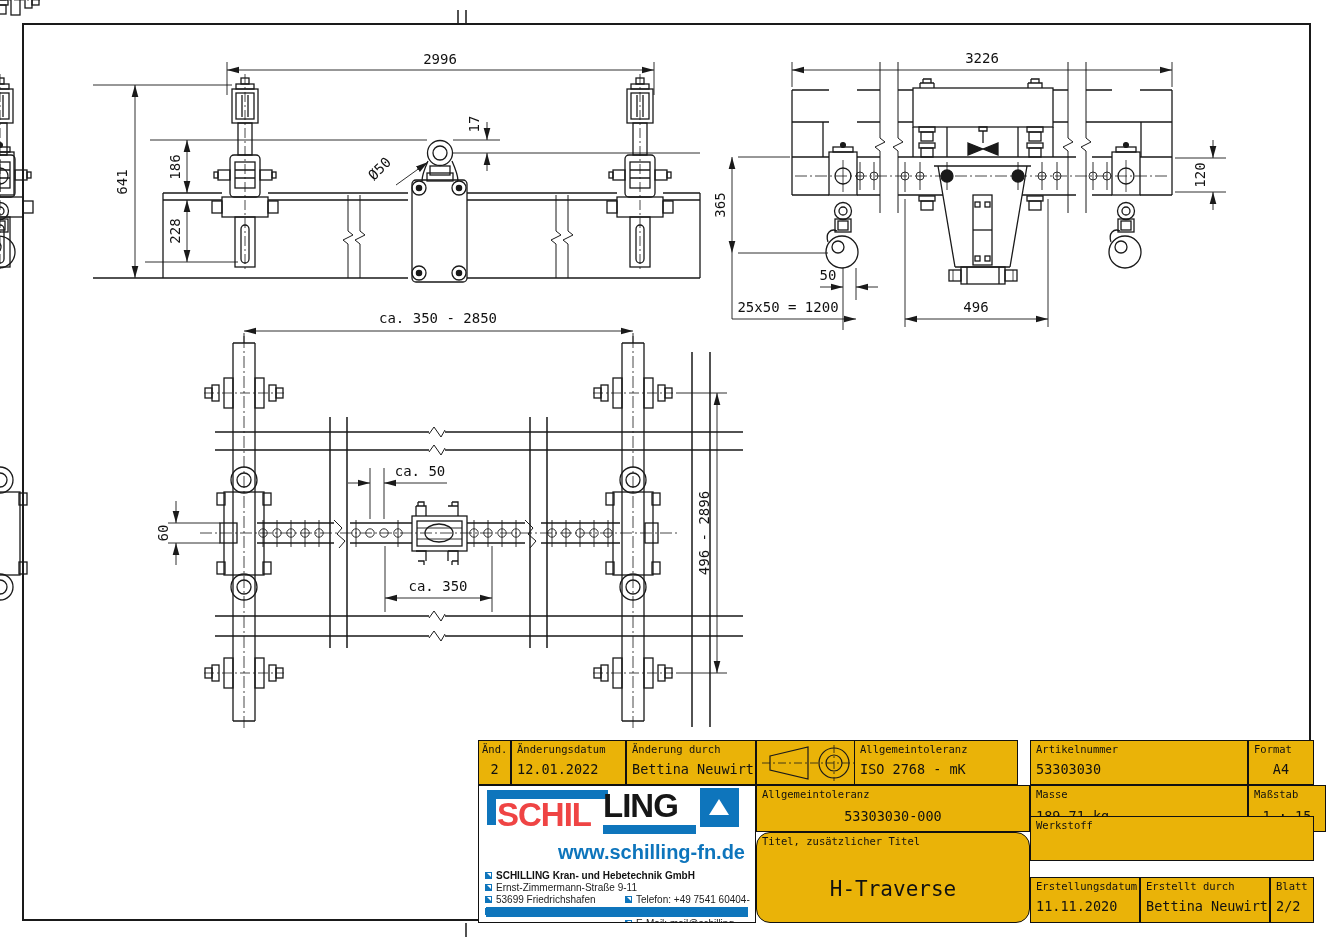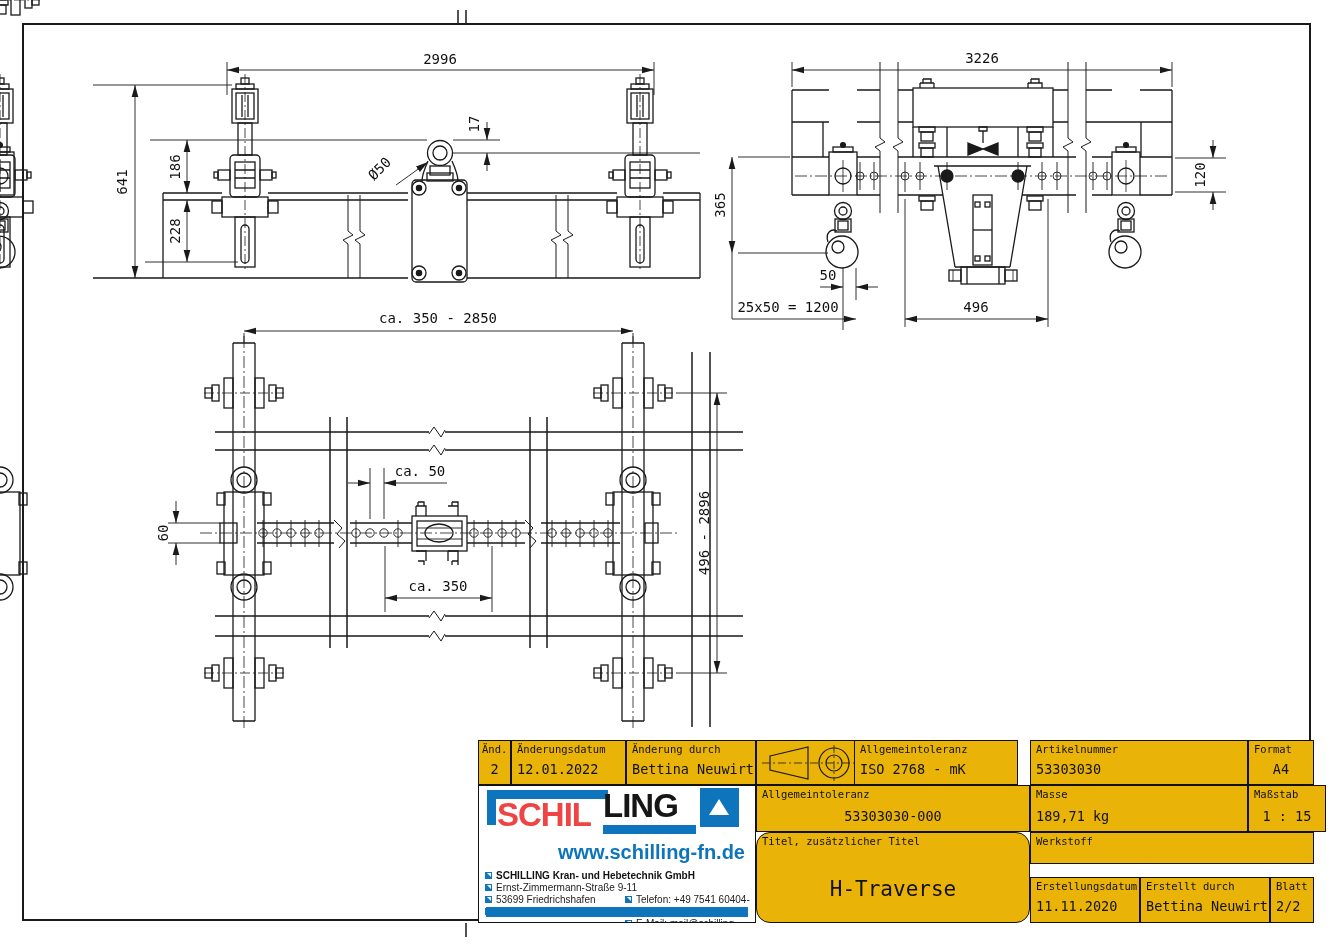--- a/index.html
+++ b/index.html
@@ -382,21 +382,21 @@
     </div>
     <div class="cell" style="left:770px;top:45px;width:78px;height:47px;">
       <div class="lbl">Maßstab</div>
       <div class="val center" style="top:22px;">1 : 15</div>
     </div>
 
     <div class="cell" style="left:278px;top:92px;width:274px;height:91px;border-radius:14px;">
       <div class="lbl">Titel, zusätzlicher Titel</div>
       <div class="big-title">H-Traverse</div>
     </div>
-    <div class="cell" style="left:552px;top:92px;width:284px;height:32px;padding-left:48px;">
+    <div class="cell" style="left:552px;top:76px;width:284px;height:45px;padding-left:48px;">
       <div class="lbl">Werkstoff</div>
       <div class="val"></div>
     </div>
     <div class="cell" style="left:552px;top:137px;width:110px;height:46px;">
       <div class="lbl">Erstellungsdatum</div>
       <div class="val">11.11.2020</div>
     </div>
     <div class="cell" style="left:662px;top:137px;width:130px;height:46px;">
       <div class="lbl">Erstellt durch</div>
       <div class="val">Bettina Neuwirth</div>

